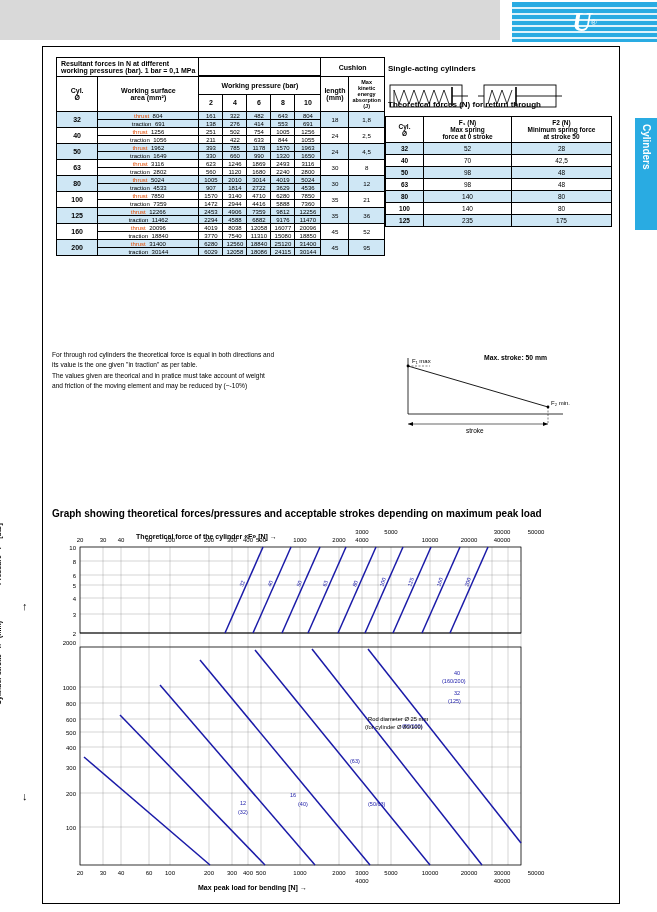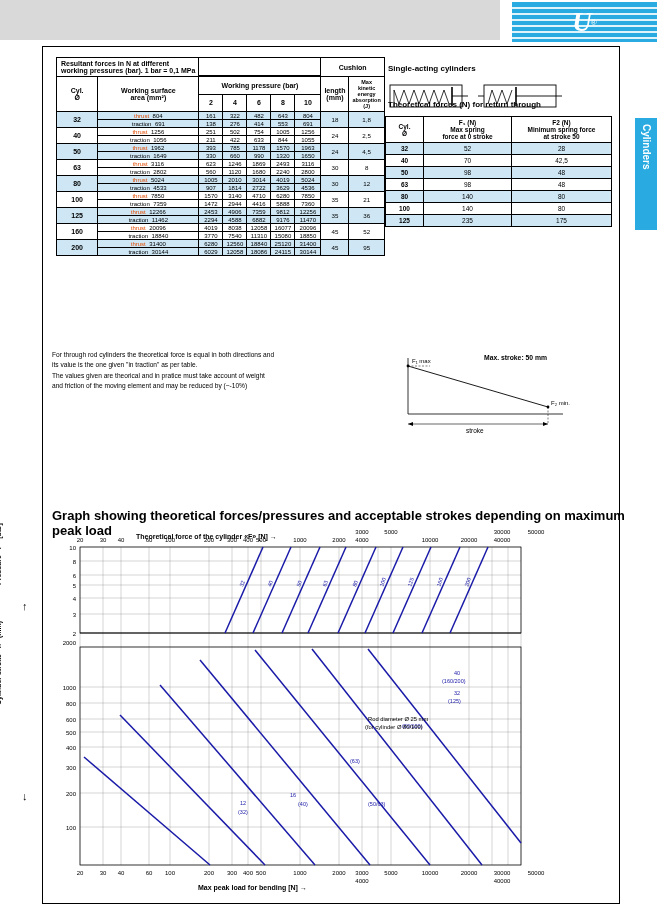--- a/index.html
+++ b/index.html
@@ -83,21 +83,21 @@
     font-size:6.6px; line-height:1.45;
   }
   
   .symbols { position:absolute; left:388px; top:82px; width:180px; height:28px; }
 
   
   .strokebox { position:absolute; left:388px; top:352px; width:215px; height:85px; }
 
   
   .graph-title {
-    position:absolute; left:52px; top:508px; font-size:13px; font-weight:bold;
+    position:absolute; left:52px; top:508px; font-size:10px; font-weight:bold;
   }
   .graphbox { position:absolute; left:50px; top:525px; width:520px; height:370px; }
   .axis-lbl { position:absolute; font-size:7px; font-weight:bold; }
 </style>
 </head>
 <body>
 
 <div class="hdr">
   <div class="hdr-grey"></div>
   <div class="hdr-logo">

